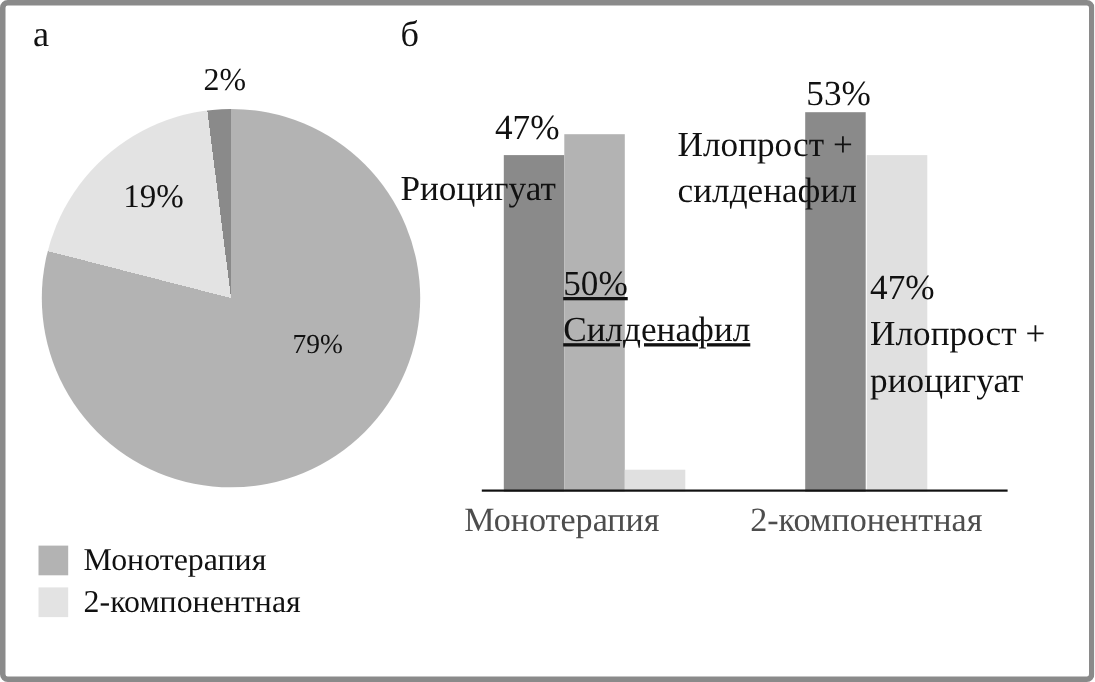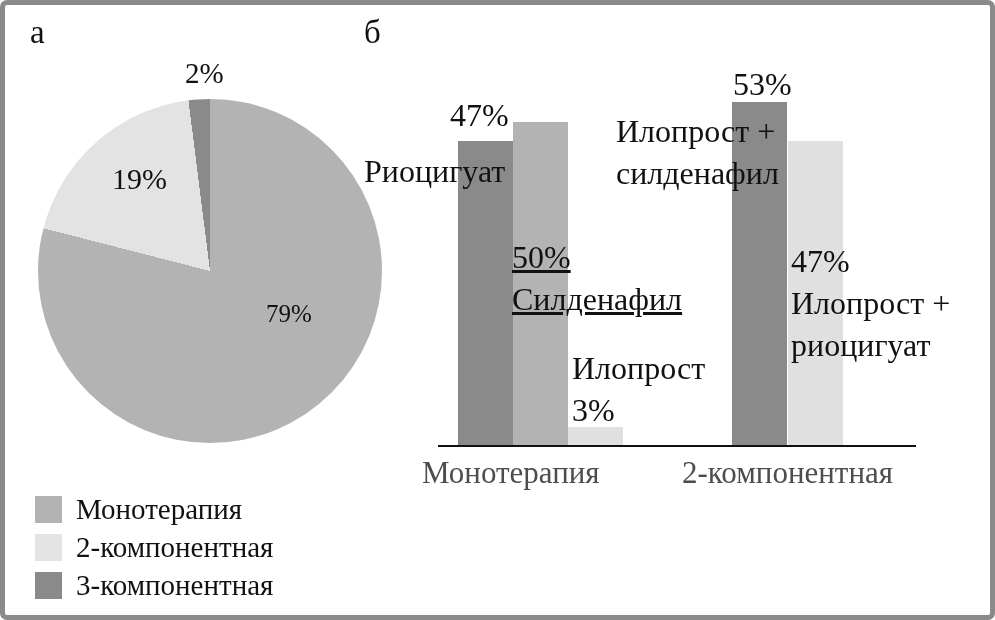--- a/index.html
+++ b/index.html
@@ -34,41 +34,35 @@
 
   <div class="abs legend" style="left:35px;top:495px;">
     <div class="legend-item">
       <span class="swatch" style="background: rgb(179, 179, 179);"></span>
       <span class="legend-label">Монотерапия</span>
     </div>
     <div class="legend-item">
       <span class="swatch" style="background: rgb(227, 227, 227);"></span>
       <span class="legend-label">2-компонентная</span>
     </div>
-    <div class="legend-item">
-      <span class="swatch" style="background: rgb(138, 138, 138);"></span>
-      <span class="legend-label">3-компонентная</span>
-    </div>
   </div>
 
   <div class="abs" style="left:438px;top:102px;width:478px;height:345px;">
       <div class="bar" style="left: 20px; width: 55px; height: 306px; background: rgb(138, 138, 138);"></div>
       <div class="bar" style="left: 75px; width: 55px; height: 325px; background: rgb(179, 179, 179);"></div>
       <div class="bar" style="left: 130px; width: 55px; height: 20px; background: rgb(224, 224, 224);"></div>
       <div class="bar" style="left: 294px; width: 55px; height: 345px; background: rgb(138, 138, 138);"></div>
       <div class="bar" style="left: 350px; width: 55px; height: 306px; background: rgb(224, 224, 224);"></div>
     </div>
   <div class="abs axis-line" style="left:438px;top:445px;width:478px;height:2px;"></div>
 
   <div class="abs lbl" style="left:450px;top:94px;">47%</div>
   <div class="abs lbl" style="left:364px;top:150px;">Риоцигуат</div>
   <div class="abs lbl" style="left:512px;top:236px;text-decoration:underline;">50%
 Силденафил</div>
-  <div class="abs lbl" style="left:572px;top:347px;">Илопрост
-3%</div>
   <div class="abs lbl" style="left:733px;top:63px;">53%</div>
   <div class="abs lbl" style="left:616px;top:110px;">Илопрост +
 силденафил</div>
   <div class="abs lbl" style="left:791px;top:240px;">47%
 Илопрост +
 риоцигуат</div>
 
   <div class="abs cat" style="left:422px;top:455px;">Монотерапия</div>
   <div class="abs cat" style="left:682px;top:455px;">2-компонентная</div>
 </div>

